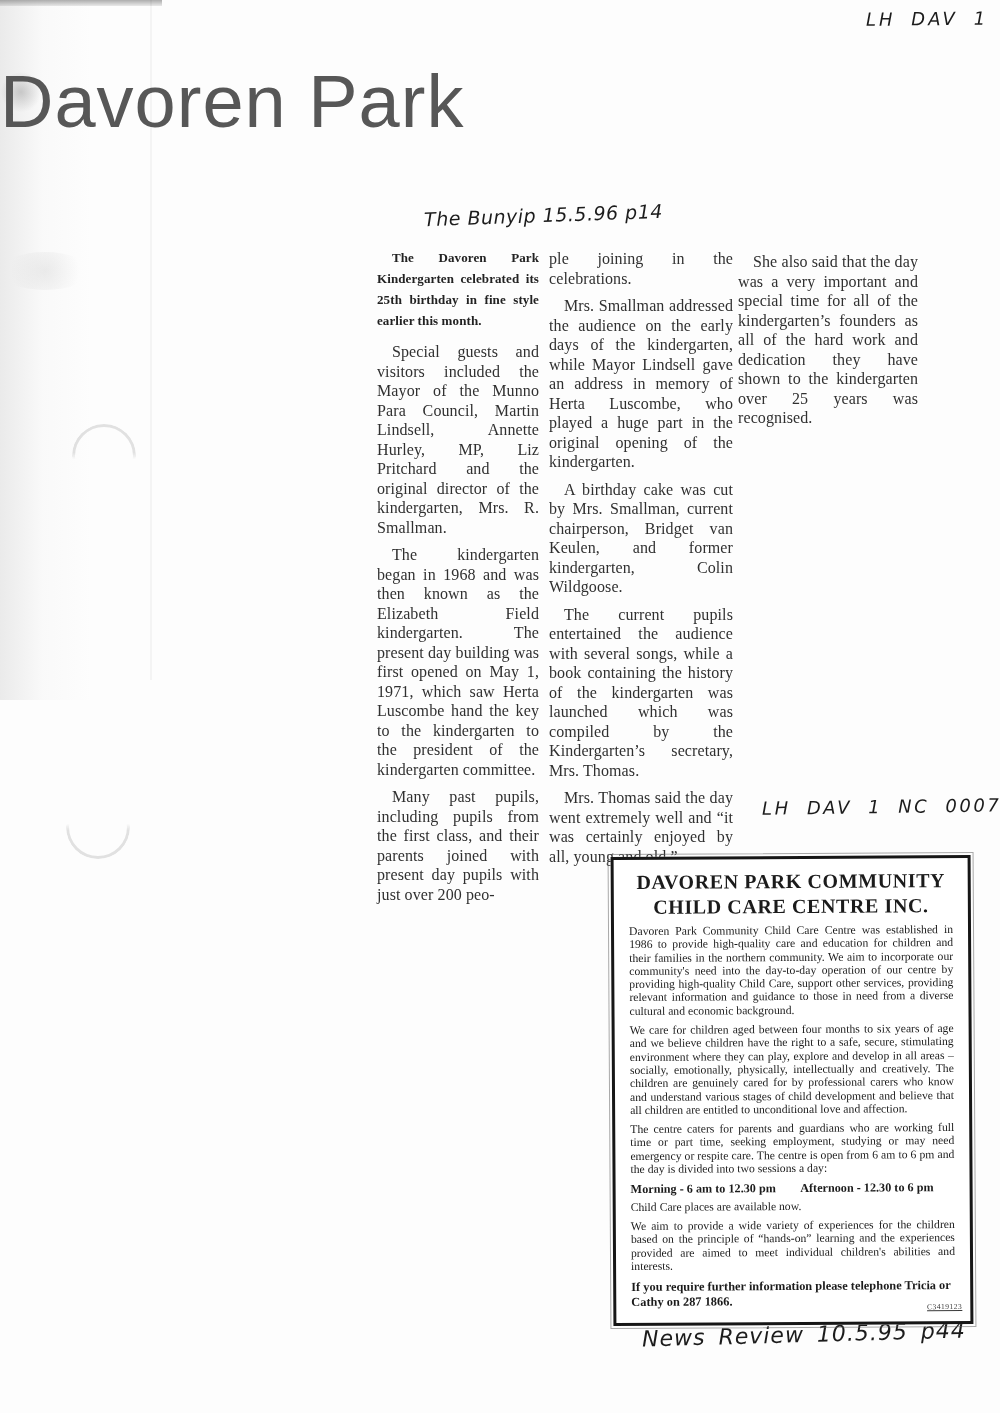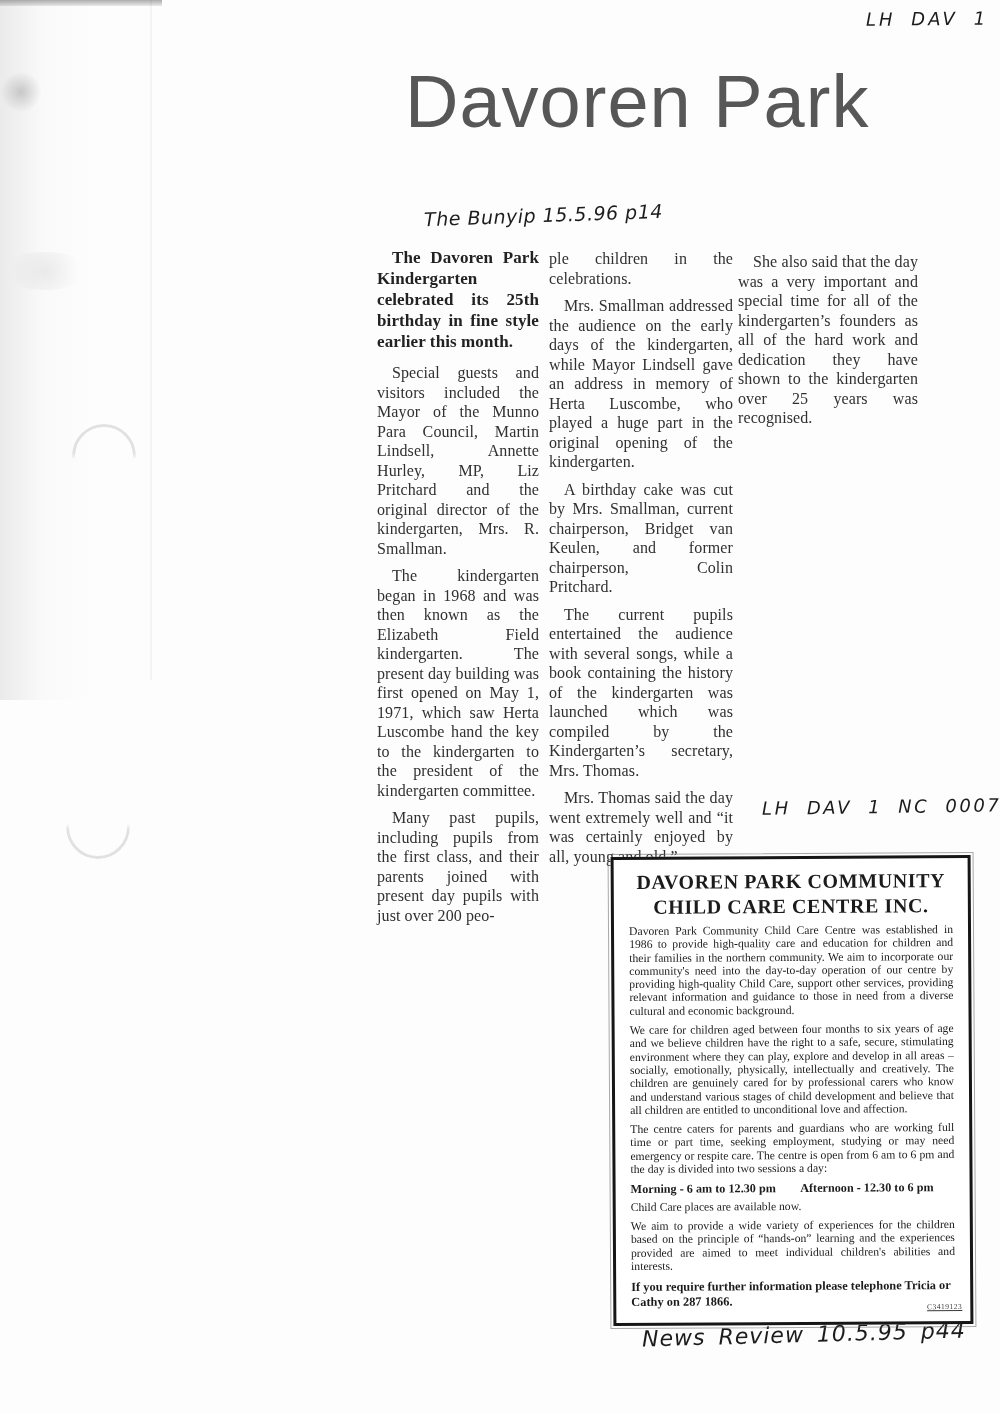--- a/index.html
+++ b/index.html
@@ -32,31 +32,31 @@
   .hw{position:absolute;font-family:"DejaVu Sans",sans-serif;font-style:italic;
     color:#1c1c1c;white-space:nowrap;}
   .hw-top-right{left:866px;top:8px;font-size:18px;letter-spacing:3px;word-spacing:7px;transform:rotate(-.5deg);}
   .hw-source{left:424px;top:204px;font-size:19px;letter-spacing:.5px;transform:rotate(-2deg);}
   .hw-mid-right{left:762px;top:796px;font-size:18px;letter-spacing:2.5px;word-spacing:8px;transform:rotate(-.8deg);}
   .hw-bottom{left:642px;top:1322px;font-size:22px;letter-spacing:1px;word-spacing:5px;transform:rotate(-1.6deg);}
   
   .headline{position:absolute;top:56px;left:0;margin:0;font-weight:400;
     font-family:"Liberation Sans",sans-serif;color:#575757;}
   .headline span{display:block;font-size:74px;line-height:92px;letter-spacing:1px;}
-  .hl1{margin-left:405px;}
+  .hl1{}
   .hl2{margin-left:383px;}
   
   .col{position:absolute;text-align:justify;font-size:16px;line-height:19.5px;
     letter-spacing:.1px;color:#303030;}
   .col p{margin:0 0 8px 0;text-indent:15px;}
   .col p.noindent{text-indent:0;}
   .col1{left:377px;top:247px;width:162px;}
   .col2{left:549px;top:249px;width:184px;}
   .col3{left:738px;top:252px;width:180px;font-family:Liberation Serif, serif;}
-  .lead{font-weight:bold;font-size:17px;line-height:21px;color:#222;margin-bottom:11px !important;}
+  .lead{font-weight:bold;font-size:13px;line-height:21px;color:#222;margin-bottom:11px !important;}
   
   .ad{position:absolute;left:612px;top:856px;width:360px;box-sizing:border-box;
     background:#fff;border:3px solid #161616;outline:1px solid rgba(100,100,100,.55);
     outline-offset:2px;transform:rotate(-.35deg);}
   .ad-inner{position:relative;padding:8px 15px 12px 15px;color:#1b1b1b;}
   .ad-title{text-align:center;font-weight:bold;font-size:20px;line-height:24.5px;
     letter-spacing:.6px;margin:2px 0 6px 0;}
   .ad p{font-size:11.7px;line-height:13.3px;text-align:justify;margin:6px 0;}
   .ad .sessions{font-weight:bold;font-size:12.2px;margin:7px 0 4px 0;text-align:left;}
   .ad .sessions .sess-m{margin-right:22px;}
@@ -87,23 +87,23 @@
   </h1>
 
   <div class="col col1">
     <p class="lead">The Davoren Park Kindergarten celebrated its 25th birthday in fine style earlier this month.</p>
     <p>Special guests and visitors included the Mayor of the Munno Para Council, Martin Lindsell, Annette Hurley, MP, Liz Pritchard and the original director of the kindergarten, Mrs. R. Smallman.</p>
     <p>The kindergarten began in 1968 and was then known as the Elizabeth Field kindergarten. The present day building was first opened on May 1, 1971, which saw Herta Luscombe hand the key to the kindergarten to the president of the kindergarten committee.</p>
     <p>Many past pupils, including pupils from the first class, and their parents joined with present day pupils with just over 200 peo-</p>
   </div>
 
   <div class="col col2">
-    <p class="noindent">ple children in the celebrations.</p>
+    <p class="noindent">ple joining in the celebrations.</p>
     <p>Mrs. Smallman addressed the audience on the early days of the kindergarten, while Mayor Lindsell gave an address in memory of Herta Luscombe, who played a huge part in the original opening of the kindergarten.</p>
-    <p>A birthday cake was cut by Mrs. Smallman, current chairperson, Bridget van Keulen, and former chairperson, Colin Pritchard.</p>
+    <p>A birthday cake was cut by Mrs. Smallman, current chairperson, Bridget van Keulen, and former kindergarten, Colin Wildgoose.</p>
     <p>The current pupils entertained the audience with several songs, while a book containing the history of the kindergarten was launched which was compiled by the Kindergarten’s secretary, Mrs. Thomas.</p>
     <p>Mrs. Thomas said the day went extremely well and “it was certainly enjoyed by all, young and old.”</p>
   </div>
 
   <div class="col col3">
     <p>She also said that the day was a very important and special time for all of the kindergarten’s founders as all of the hard work and dedication they have shown to the kindergarten over 25 years was recognised.</p>
   </div>
 
   <div class="ad">
     <div class="ad-inner">

